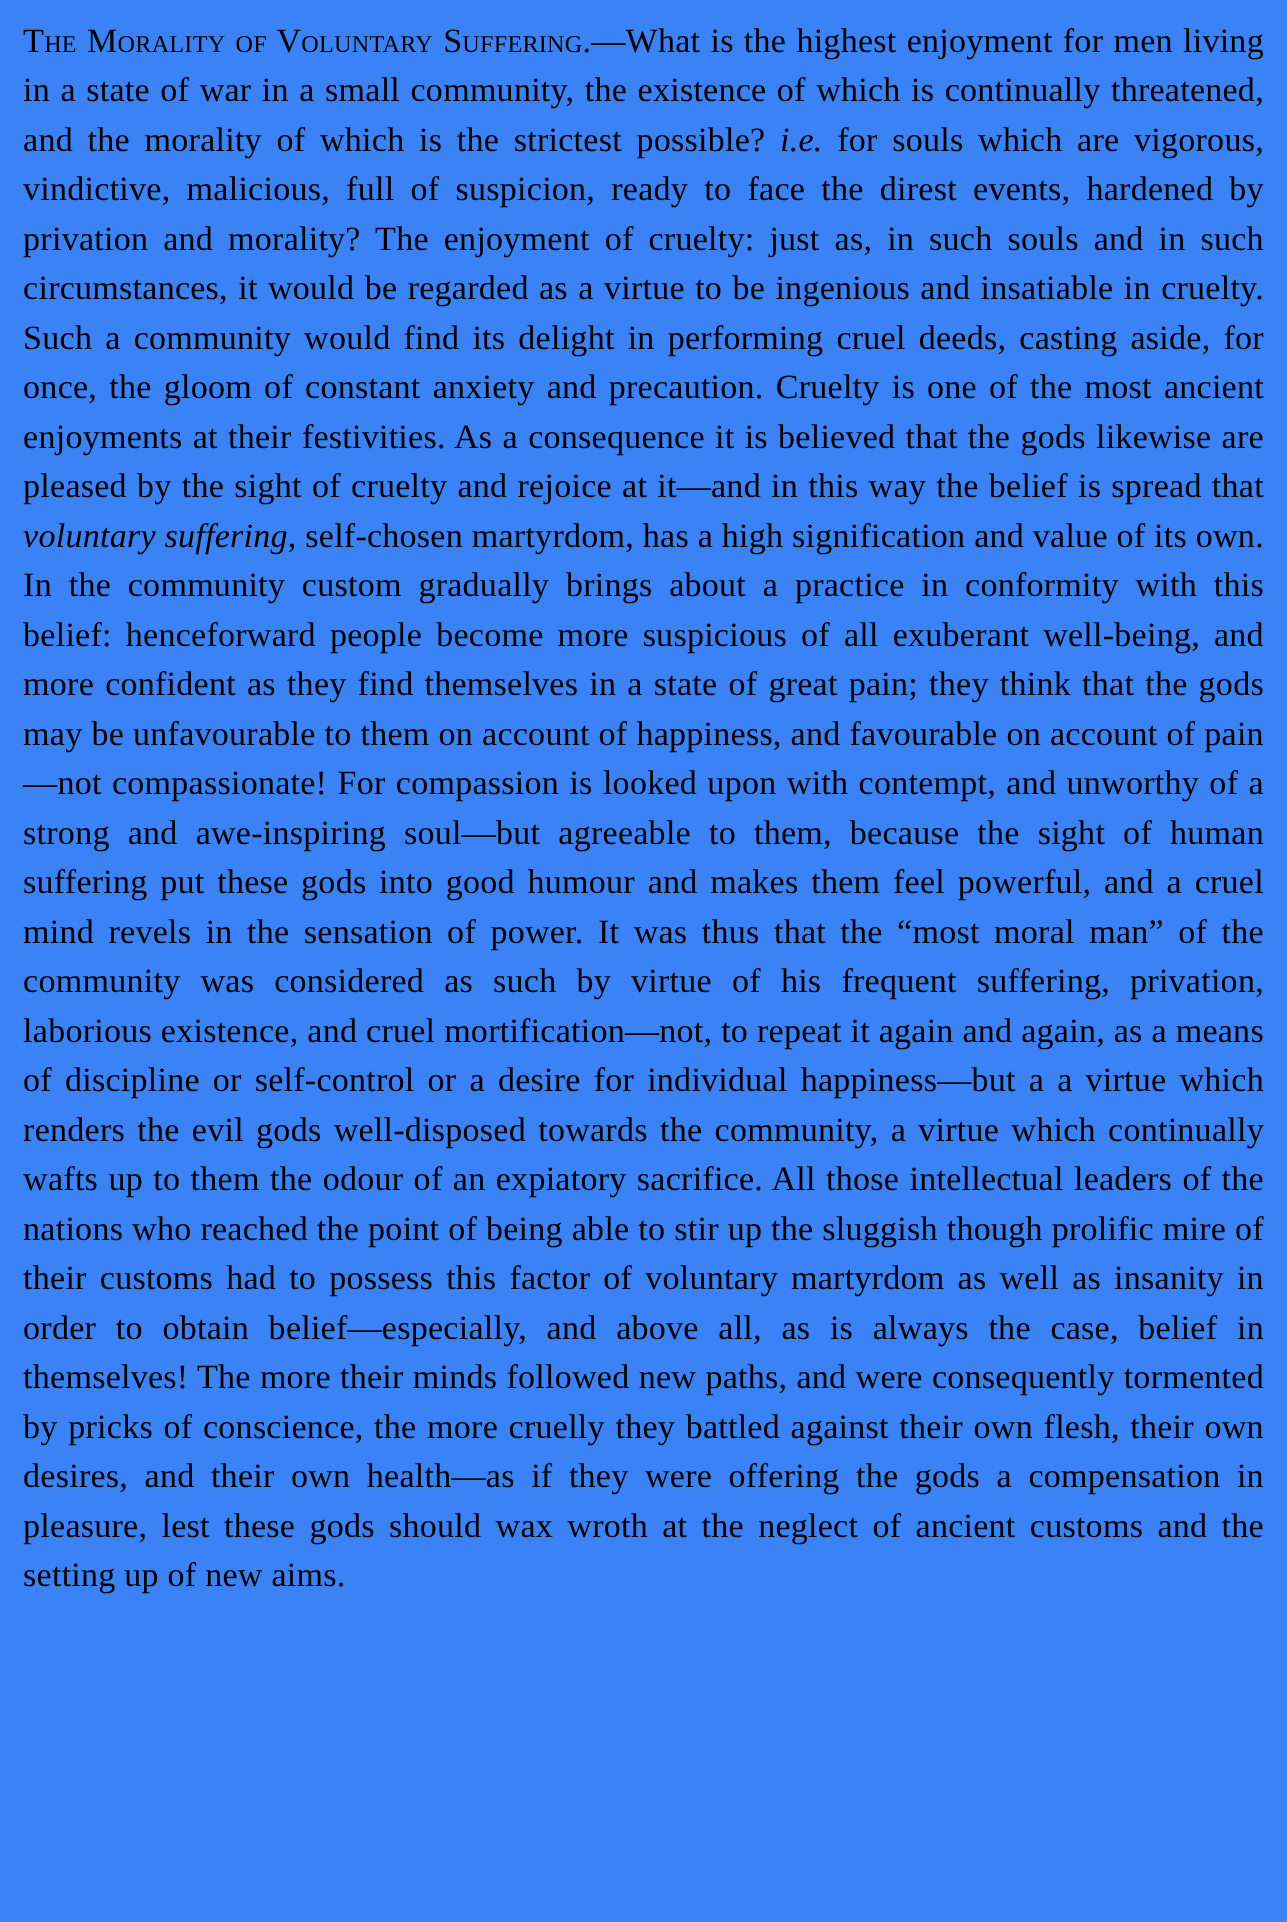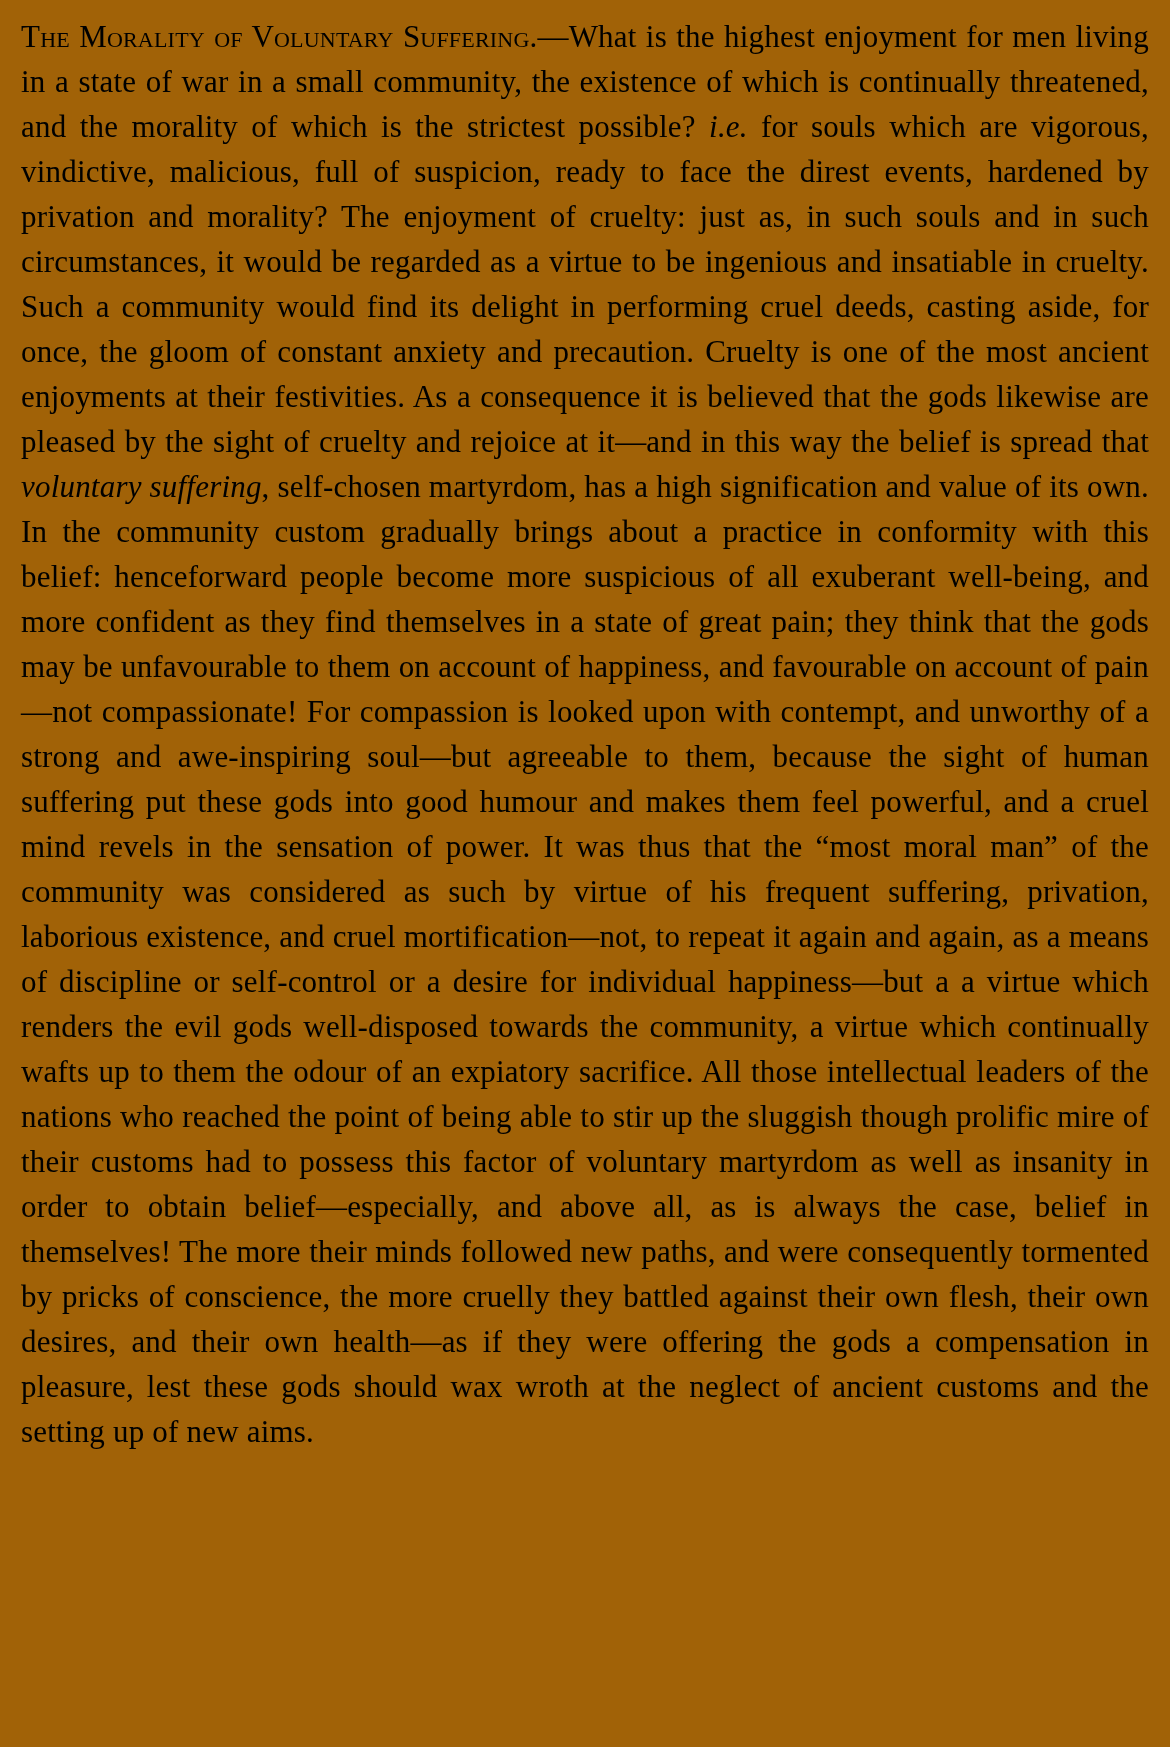--- a/index.html
+++ b/index.html
@@ -3,21 +3,21 @@
 <meta charset="utf-8">
 <style>
   html, body {
     margin: 0;
     padding: 0;
     background: #ffffff;
   }
   .page {
     width: 1170px;
     height: 1747px;
-    background: #a16207;
+    background: #3b82f6;
     box-sizing: border-box;
     padding: 14px 21px 0 21px;
     overflow: hidden;
   }
   .body-text {
     margin: 0;
     font-family: "Liberation Serif", "DejaVu Serif", serif;
     font-size: 31px;
     line-height: 45px;
     color: #000000;

